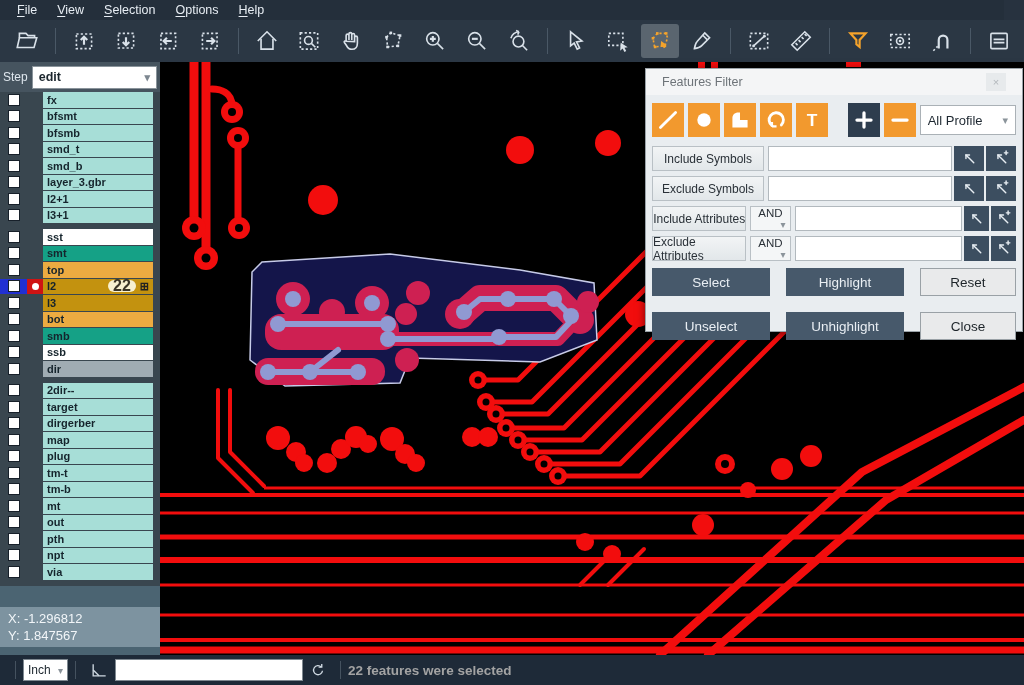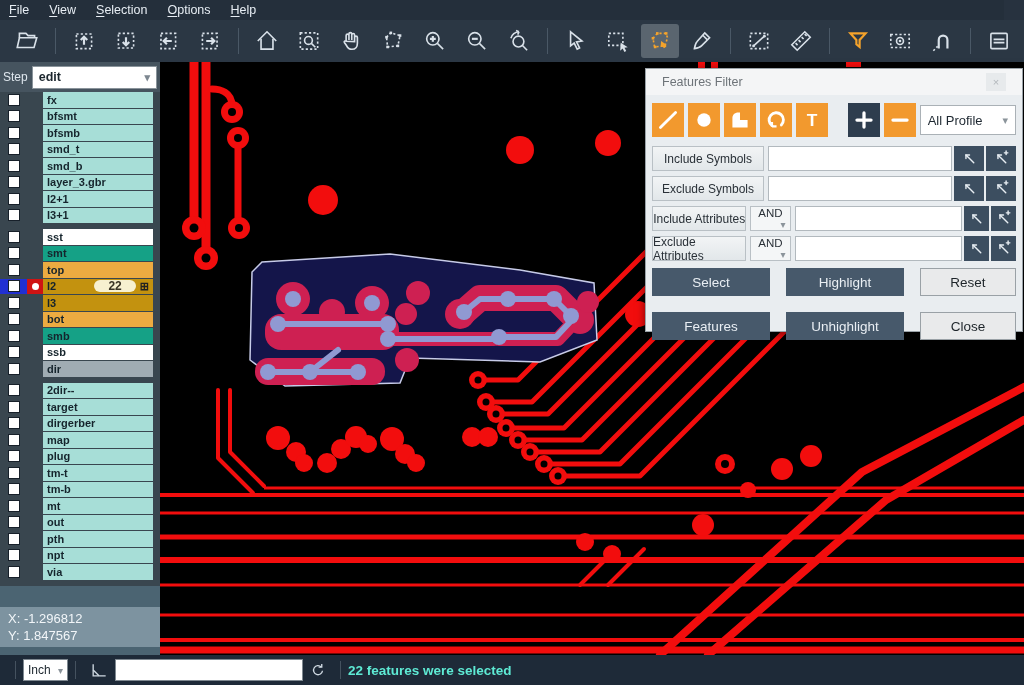--- a/index.html
+++ b/index.html
@@ -2,21 +2,21 @@
 <html style="--trace: #f20d0d; --selfill: #14154a; --selout: #c7cbe8; --copper: #ce2052; --hl: #9099d2;"><head>
 <meta charset="utf-8">
 <style>
   * { margin:0; padding:0; box-sizing:border-box; }
   html,body { width:1024px; height:685px; overflow:hidden; background:#000;
     font-family:"Liberation Sans", sans-serif; }
   .app { position:relative; width:1024px; height:685px; background:#27323f; }
 
   
   .menubar { position:absolute; left:0; top:0; width:1004px; height:20px;
-    background:#242f3b; display:flex; align-items:center; gap:2px; }
+    background:#242f3b; display:flex; align-items:center; gap:2px; padding-left:8px; }
   .menu-item { color:#e7edf3; font-size:12.5px; padding:2px 9px; cursor:default; }
   .menu-item u { text-decoration:underline; text-underline-offset:2px; }
 
   
   .toolbar { position:absolute; left:0; top:20px; width:1024px; height:42px;
     background:#2b3744; display:flex; align-items:center; padding-left:6px; }
   .tb-btn { width:38px; height:34px; display:flex; align-items:center; justify-content:center;
     color:#d9e1e9; border-radius:3px; margin:0 2px; }
   .tb-btn svg { display:block; }
   .tb-btn.active { background:#5a656f; color:#f5a32b; }
@@ -38,22 +38,22 @@
   .cb-cell.sel { background:#2130d2; }
   .checkbox { width:12px; height:12px; background:#fff; border:1.5px solid #17202a; }
   .dot-cell { width:16px; background:#39464f; display:flex; align-items:center; justify-content:center; }
   .dot-cell.sel { background:#cf1313; }
   .dot-cell .dot { width:7px; height:7px; border-radius:50%; background:#fff; }
   .name-cell { flex:1; margin-right:7px; display:flex; align-items:center; padding:0 4px;
     font-size:11px; font-weight:600; color:#15242c; }
   .lay-teal { background:#a7ded7; } .lay-white { background:#ffffff; }
   .lay-green { background:#15a186; } .lay-amber { background:#ecab41; }
   .lay-darkamber { background:#c3920f; } .lay-gray { background:#a0acb3; }
-  .badge { margin-left:auto; background:#f7f0d0; border-radius:7px; font-size:12px; font-weight:bold;
-    color:#3a3426; padding:0 14px; line-height:12px; }
+  .badge { margin-left:auto; background:#f7f0d0; border-radius:7px; font-size:16px; font-weight:bold;
+    color:#3a3426; padding:0 5px; line-height:12px; }
   .grid-ic { margin-left:4px; font-size:11px; color:#222; line-height:1; }
   .side-fill { flex:1; background:#4b6472; }
   .coords { height:40px; background:#7d93a0; color:#f2f6f9; font-size:13px;
     padding:3px 8px; line-height:17px; }
   .side-foot { height:8px; background:#4b6472; }
 
   
   .canvas-wrap { position:absolute; left:160px; top:62px; width:864px; height:593px; background:#000; }
 
   
@@ -824,21 +824,21 @@
                 <path d="M7 12V7h5"></path>
                 <path d="M16 4h5M18.5 1.5v5"></path>
               </svg>
             </div>
           </div>
         </div>
       <div class="actions">
           <div class="act-btn dark">Select</div>
           <div class="act-btn dark">Highlight</div>
           <div class="act-btn light">Reset</div>
-          <div class="act-btn dark">Features</div>
+          <div class="act-btn dark">Unselect</div>
           <div class="act-btn dark">Unhighlight</div>
           <div class="act-btn light">Close</div>
         </div>
     </div>
   </div>
 
   <div class="statusbar">
     <div class="sb-sep"></div>
     <div class="units-select">
       <span>Inch</span>
@@ -852,16 +852,16 @@
       </svg>
     </span>
     <input class="sb-input" value="" style="">
     <span class="sb-icon">
       <svg width="18" height="18" viewBox="0 0 24 24" fill="none" stroke="currentColor" stroke-width="1.8">
         <path d="M18 13a6 6 0 1 1-1.7-5"></path>
           <path d="M17 4v4.2h-4.2"></path>
       </svg>
     </span>
     <div class="sb-sep"></div>
-    <span class="sb-msg" style="color: #5eead4;">22 features were selected</span>
+    <span class="sb-msg" style="color: #a3a3a3;">22 features were selected</span>
   </div>
 
 </div>
 
 </body></html>

